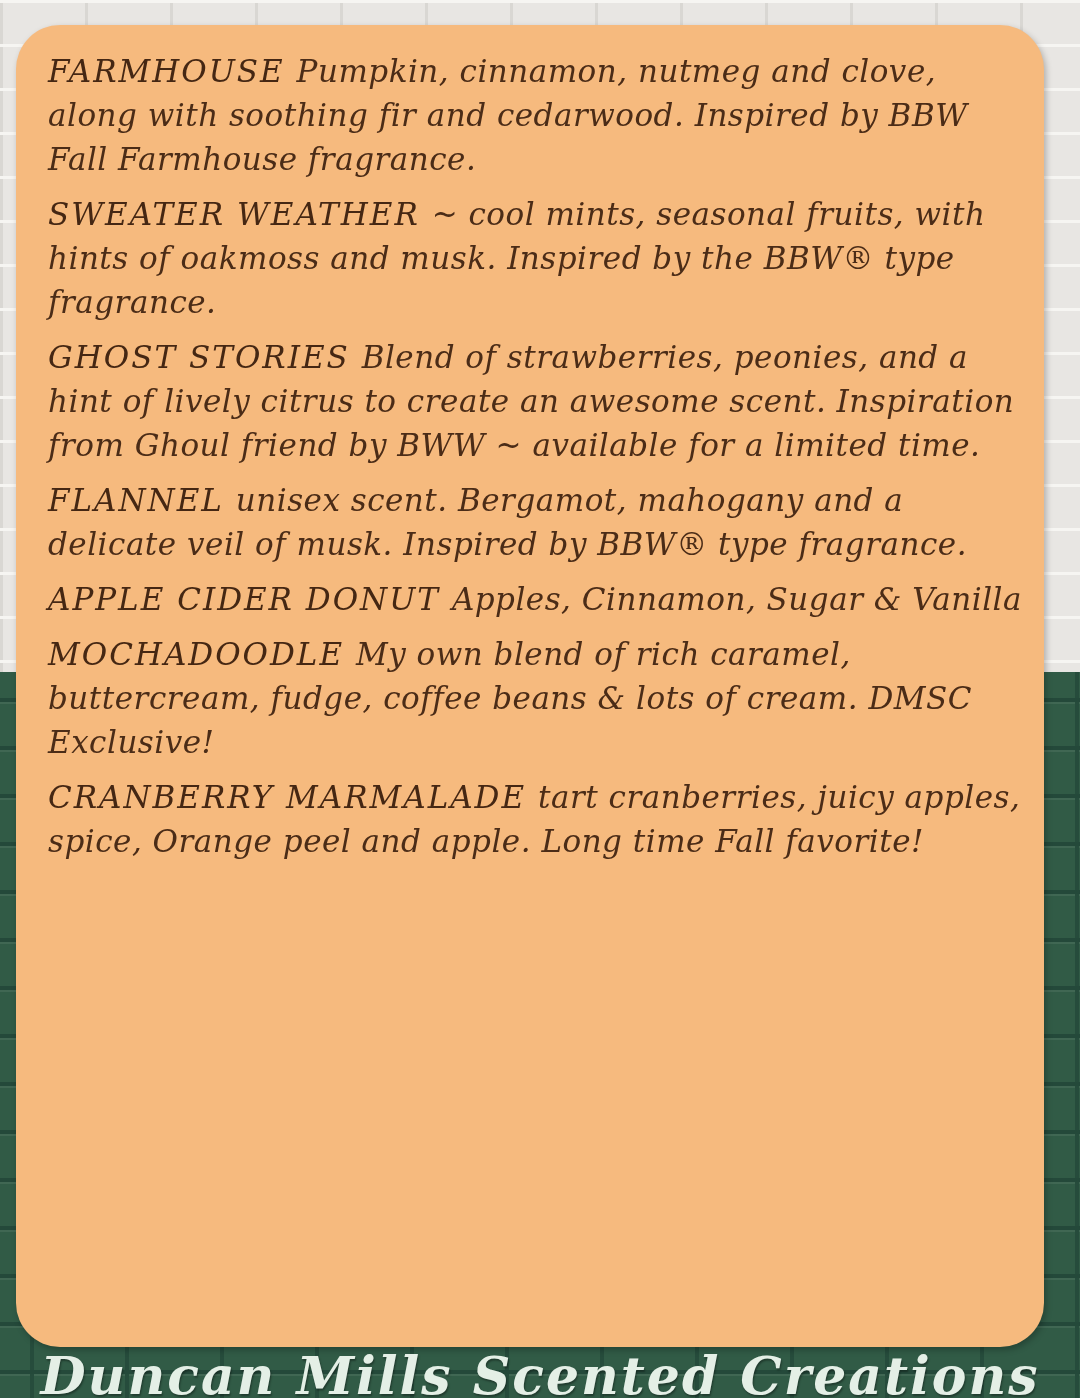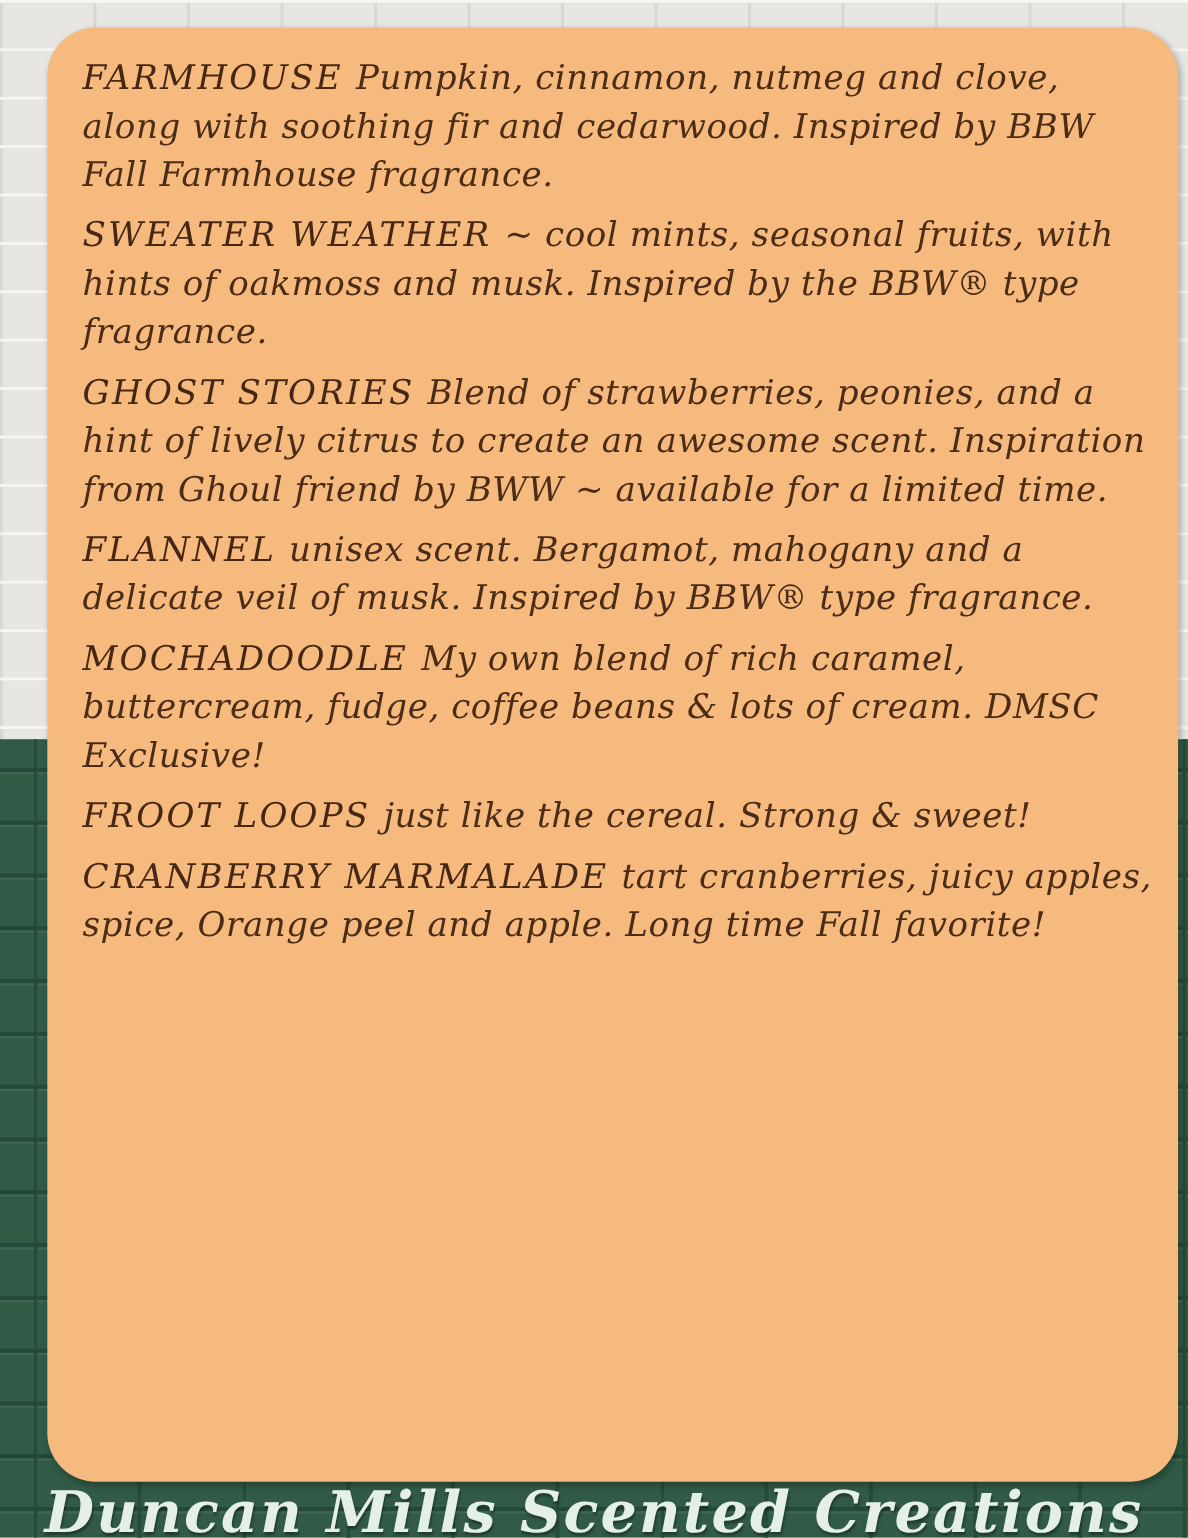--- a/index.html
+++ b/index.html
@@ -50,21 +50,20 @@
     left: 16px;
     top: 25px;
     width: 1028px;
     height: 1322px;
     box-sizing: border-box;
     background: #f6ba7e;
     border-radius: 44px;
     box-shadow: 2px 3px 6px rgba(0,0,0,.25);
     padding: 24px 14px 16px 32px;
     overflow: hidden;
-    margin-left: 27px;
   }
   .entry {
     margin: 0 0 11px 0;
     font-size: 31px;
     line-height: 44px;
     font-style: italic;
     color: #4b2c17;
     letter-spacing: 0.5px;
   }
   .scent-name {
@@ -102,27 +101,27 @@
   <p class="entry"><span class="scent-name">FARMHOUSE  </span><span class="scent-desc">Pumpkin, cinnamon, nutmeg and clove, along with soothing fir and cedarwood. Inspired by BBW Fall Farmhouse fragrance.</span></p>
 
   <p class="entry"><span class="scent-name">SWEATER WEATHER  </span><span class="scent-desc">~ cool mints, seasonal fruits, with hints of oakmoss and musk. Inspired by the BBW® type fragrance.</span></p>
 
   <p class="entry"><span class="scent-name">GHOST STORIES  </span><span class="scent-desc">Blend of strawberries, peonies, and a hint of lively citrus to create an awesome scent.  Inspiration from Ghoul friend by BWW ~ available for a limited time.</span></p>
 
   <p class="entry"><span class="scent-name">FLANNEL  </span><span class="scent-desc">unisex scent. Bergamot, mahogany and a delicate veil of musk. Inspired by BBW® type fragrance.</span></p>
 
 
 
+  <p class="entry"><span class="scent-name">APPLE CIDER DONUT  </span><span class="scent-desc">Apples, Cinnamon, Sugar &amp; Vanilla</span></p>
 
 
   <p class="entry"><span class="scent-name">MOCHADOODLE  </span><span class="scent-desc">My own blend of rich caramel, buttercream, fudge, coffee beans &amp; lots of cream. DMSC Exclusive!</span></p>
 
 
 
-  <p class="entry"><span class="scent-name">FROOT LOOPS  </span><span class="scent-desc">just like the cereal. Strong &amp; sweet!</span></p>
 
 
   <p class="entry"><span class="scent-name">CRANBERRY MARMALADE  </span><span class="scent-desc">tart cranberries, juicy apples, spice, Orange peel and apple. Long time Fall favorite!</span></p>
 </div>
 </div>
 
 <div class="footer">
   <span class="brand">Duncan Mills Scented Creations</span>
 </div>
 

